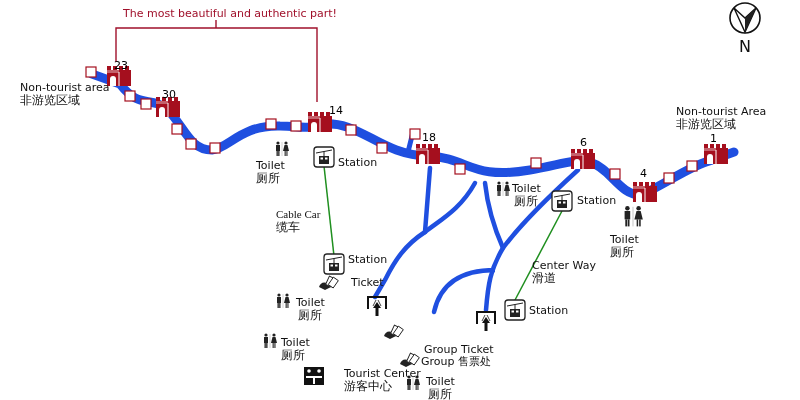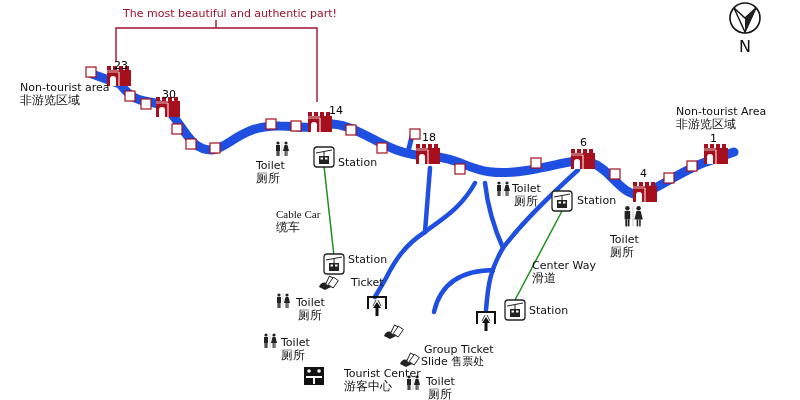--- a/index.html
+++ b/index.html
@@ -238,18 +238,18 @@
   <div>Cable Car</div>
   <div class="cn">缆车</div>
 </div>
 <div class="lbl center" style="left:532px; top:259px; width:60px;">
   <div>Center Way</div>
   <div class="cn">滑道</div>
 </div>
 
 <div class="lbl" style="left:327px; top:276px;margin-left:24px;">Ticket</div>
 <div class="lbl" style="left:401px; top:343px;margin-left:23px;">Group Ticket</div>
-<div class="lbl" style="left:421px; top:355px;">Slide 售票处</div>
+<div class="lbl" style="left:421px; top:355px;">Group 售票处</div>
 
 <div class="lbl center" style="left:344px; top:367px; width:70px;">
   <div>Tourist Center</div>
   <div class="cn">游客中心</div>
 </div>
 
 </body></html>

